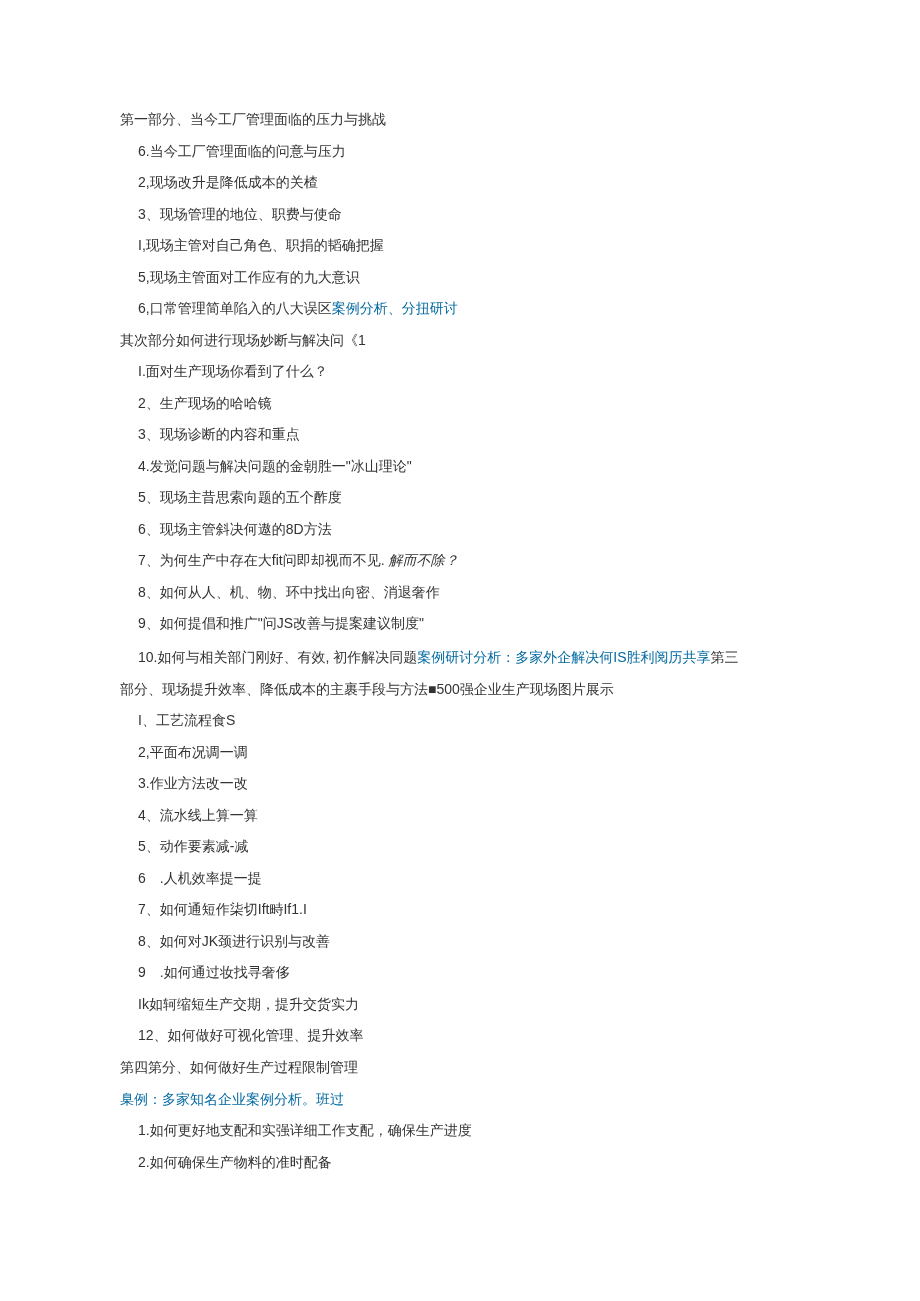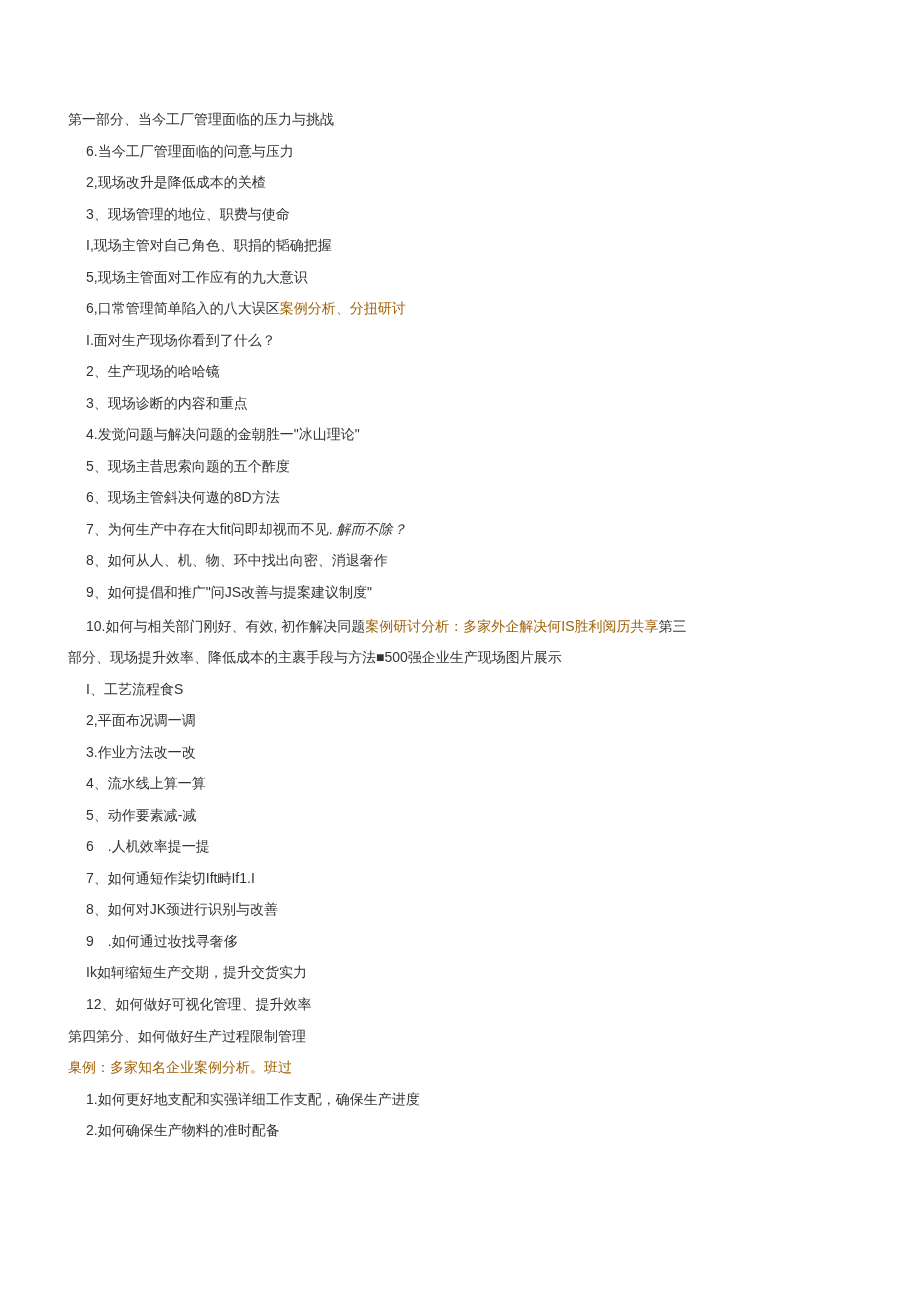--- a/index.html
+++ b/index.html
@@ -9,31 +9,31 @@
   }
   body {
     width: 920px;
     min-height: 1301px;
     font-family: "Microsoft YaHei", "SimSun", sans-serif;
     color: #333333;
     font-size: 14px;
     line-height: 1.0;
   }
   .page {
-    padding: 112px 120px 40px 68px;
+    padding: 112px 120px 40px 120px;
   }
   .line {
     margin-bottom: 17.5px;
     white-space: normal;
   }
   .indent {
     padding-left: 18px;
   }
   .red {
-    color: #a16207;
+    color: #0369a1;
   }
   .italic {
     font-style: italic;
   }
   .block {
     display: inline;
   }
 </style>
 </head>
 <body>
@@ -43,20 +43,21 @@
   <div class="line">第一部分、当今工厂管理面临的压力与挑战</div>
   <div class="line indent">6.当今工厂管理面临的问意与压力</div>
   <div class="line indent">2,现场改升是降低成本的关楂</div>
   <div class="line indent">3、现场管理的地位、职费与使命</div>
   <div class="line indent">I,现场主管对自己角色、职捐的韬确把握</div>
   <div class="line indent">5,现场主管面对工作应有的九大意识</div>
   <div class="line indent">
     <span class="block">6,口常管理简单陷入的八大误区</span><span class="block red">案例分析、分扭研讨</span>
   </div>
 
+  <div class="line">其次部分如何进行现场妙断与解决问《1</div>
   <div class="line indent">I.面对生产现场你看到了什么？</div>
   <div class="line indent">2、生产现场的哈哈镜</div>
   <div class="line indent">3、现场诊断的内容和重点</div>
   <div class="line indent">4.发觉问题与解决问题的金朝胜一"冰山理论"</div>
   <div class="line indent">5、现场主昔思索向题的五个酢度</div>
   <div class="line indent">6、现场主管斜决何遨的8D方法</div>
   <div class="line indent">
     <span class="block">7、为何生产中存在大fit问即却视而不见. </span><span class="block italic">解而不除？</span>
   </div>
   <div class="line indent">8、如何从人、机、物、环中找出向密、消退奢作</div>

